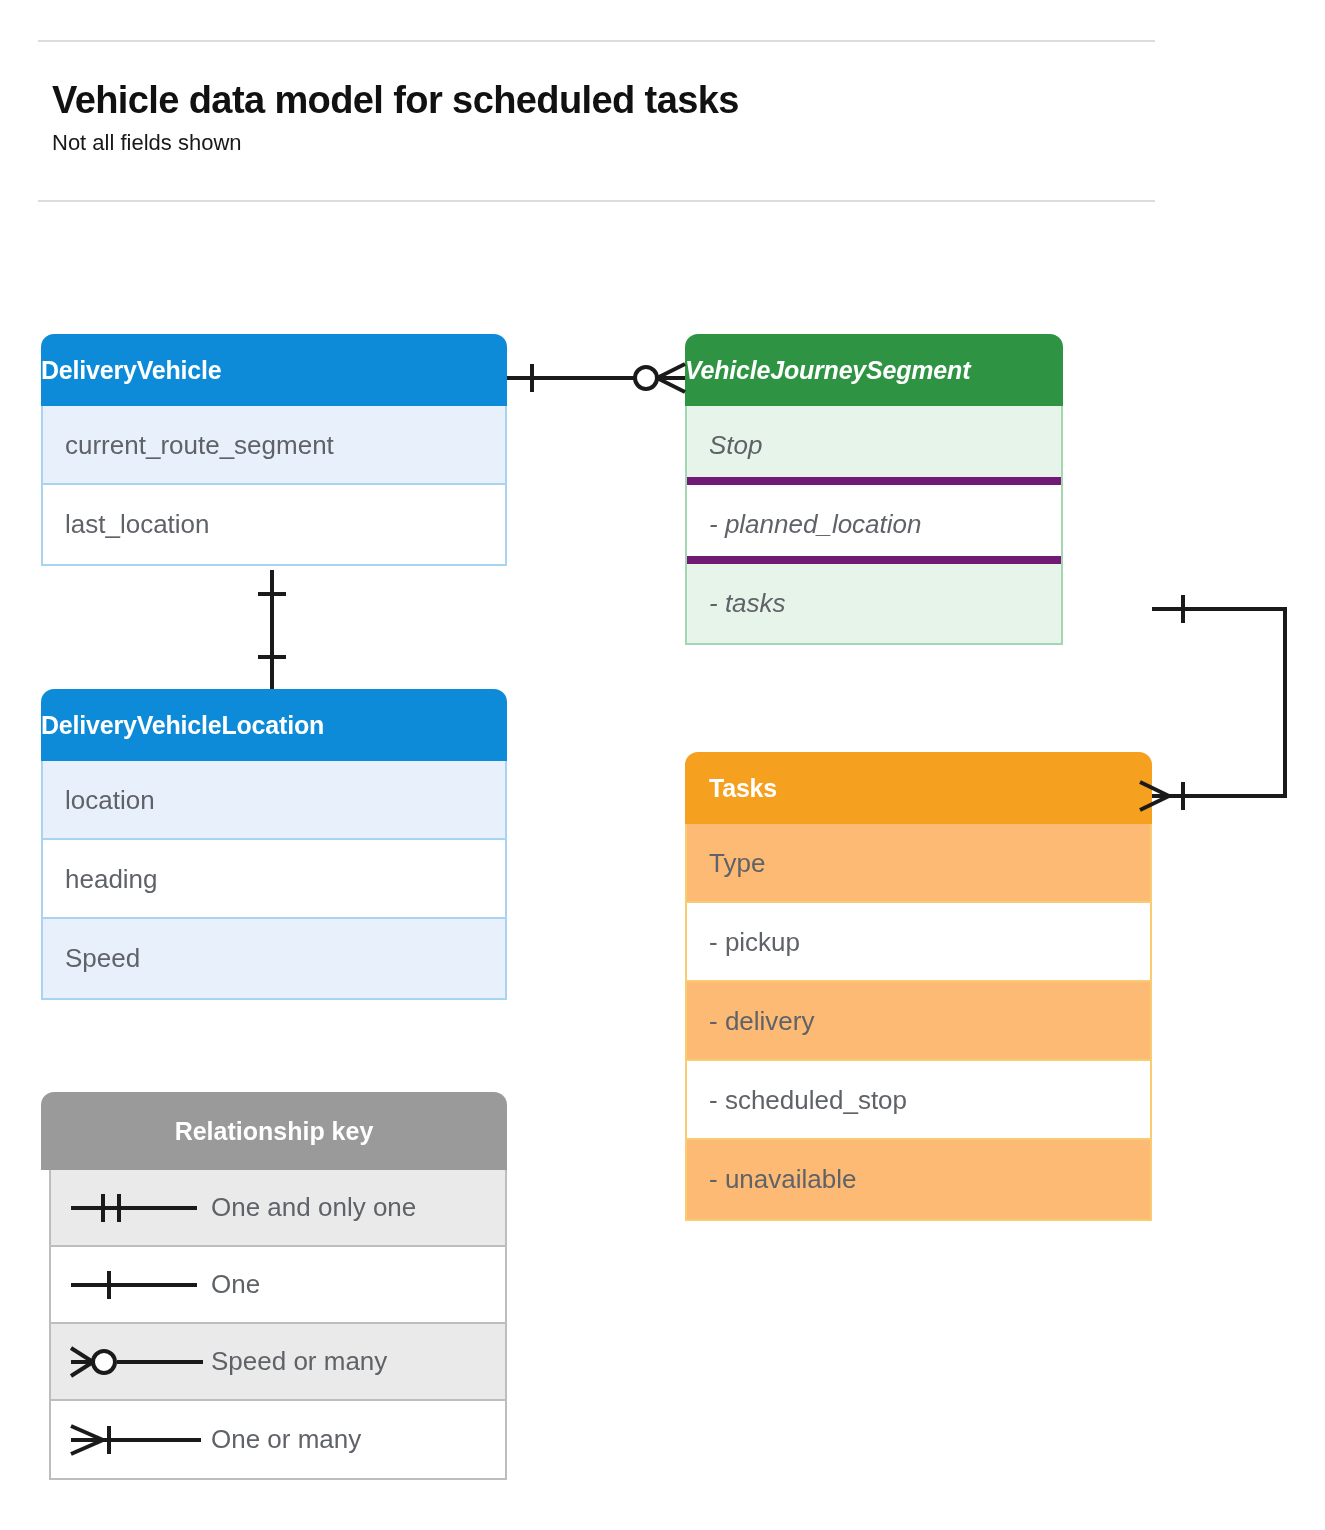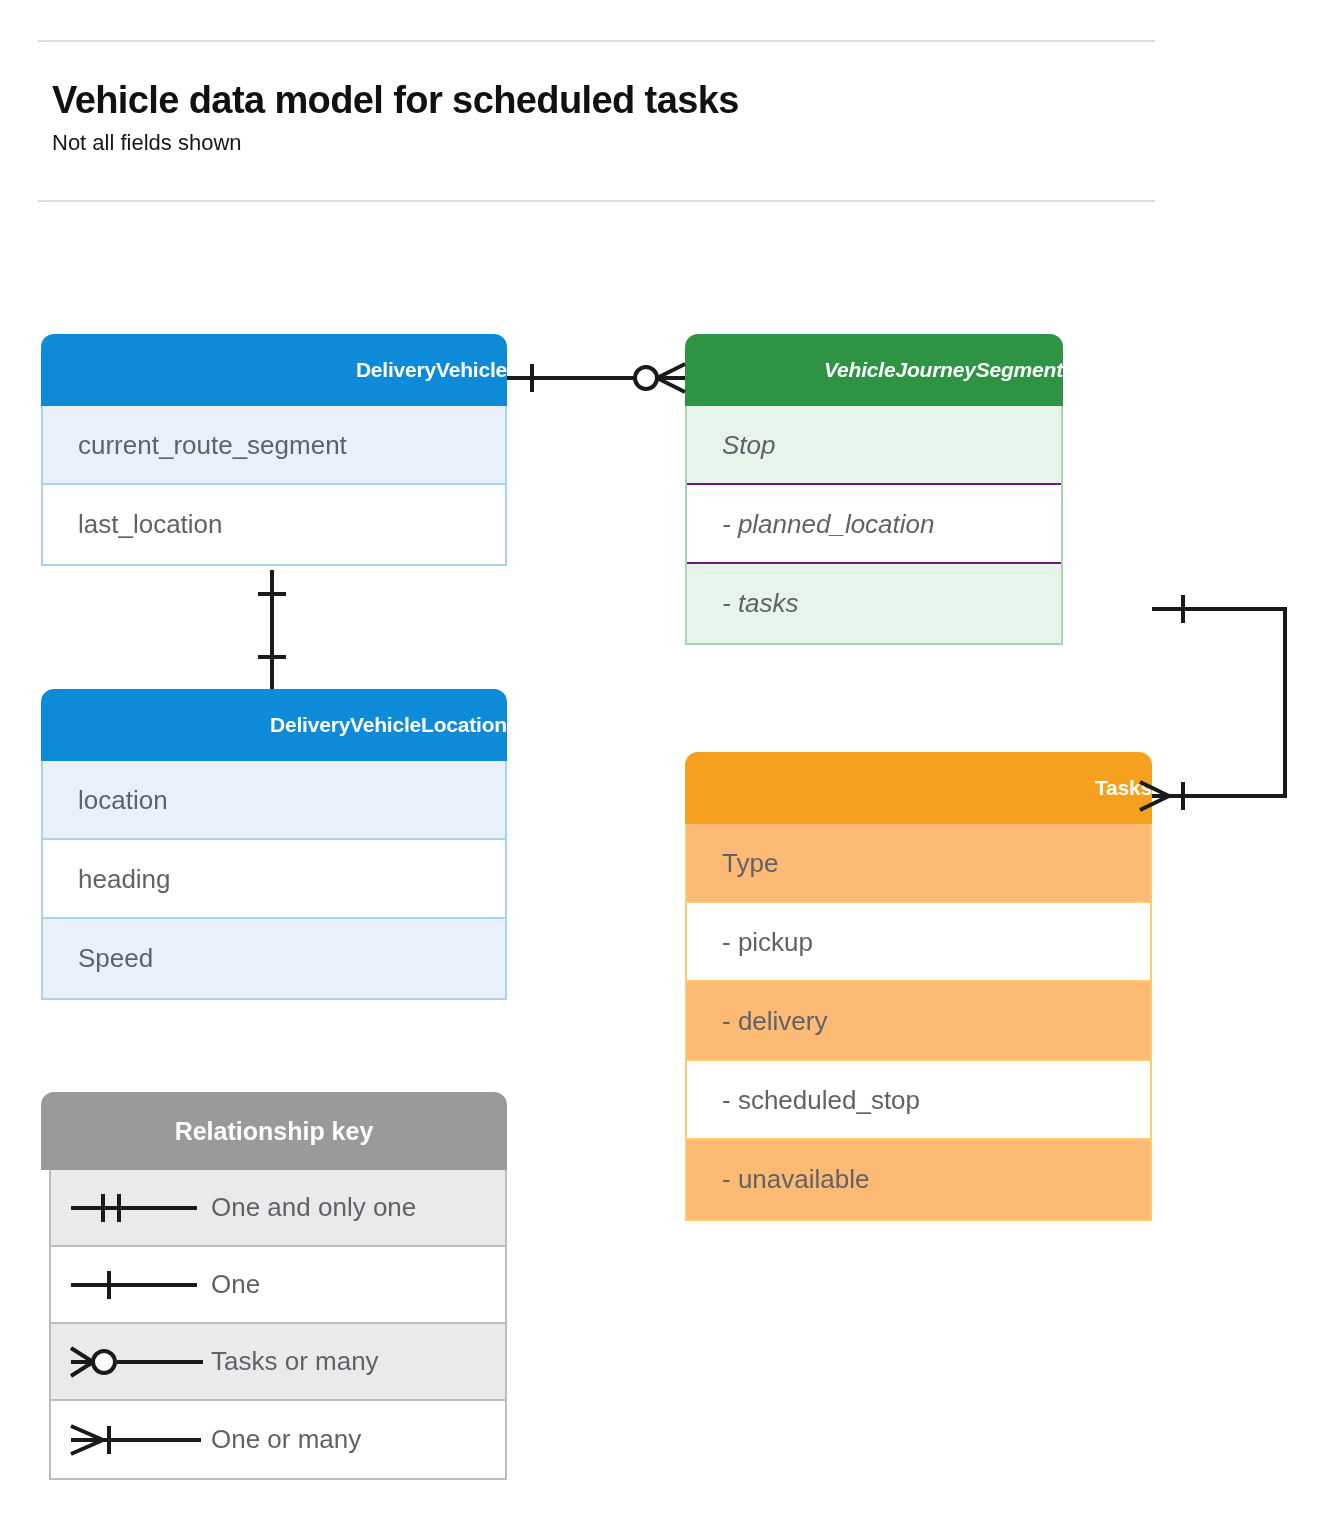--- a/index.html
+++ b/index.html
@@ -47,54 +47,54 @@
 
   
   .entity {
     position: absolute;
     border-radius: 13px;
     box-sizing: border-box;
   }
   .entity-title {
     height: 72px;
     line-height: 72px;
-    text-align: right;
+    text-align: left;
     color: #ffffff;
-    font-size: 21px;
+    font-size: 25px;
     font-weight: bold;
     border-radius: 13px 13px 0 0;
     letter-spacing: -0.2px;
     box-sizing: border-box;
   }
   .entity-rows {
     box-sizing: border-box;
   }
   .entity-row {
     height: 79px;
     line-height: 79px;
     font-size: 26px;
     color: #5f6368;
-    padding-left: 35px;
+    padding-left: 22px;
     box-sizing: border-box;
     white-space: nowrap;
     overflow: hidden;
   }
 
   
   .e-blue .entity-title { background: #0d8bd9; }
   .e-blue .entity-rows { border: 2px solid #a8d4f2; border-top: none; }
   .e-blue .entity-row { border-bottom: 2px solid #a8d4f2; }
   .e-blue .entity-row:last-child { border-bottom: none; }
   .e-blue .entity-row.shade { background: #e8f1fb; }
   .e-blue .entity-row.plain { background: #ffffff; }
 
   
   .e-green .entity-title { background: #2e9444; }
   .e-green .entity-rows { border: 2px solid #a5d6b2; border-top: none; }
-  .e-green .entity-row { border-bottom: 2px solid #701a75; }
+  .e-green .entity-row { border-bottom: 8px solid #701a75; }
   .e-green .entity-row:last-child { border-bottom: none; }
   .e-green .entity-row.shade { background: #e7f4ea; }
   .e-green .entity-row.plain { background: #ffffff; }
 
   
   .e-orange .entity-title { background: #f5a01e; padding-left: 24px; }
   .e-orange .entity-rows { border: 2px solid #fbcb72; border-top: none; }
   .e-orange .entity-row { border-bottom: 2px solid #fbcb72; }
   .e-orange .entity-row:last-child { border-bottom: none; }
   .e-orange .entity-row.shade { background: #fdba74; }
@@ -233,21 +233,21 @@
     <div class="legend-row shade">
       <div class="legend-glyph">
         <svg width="140" height="40" viewBox="0 0 140 40">
           <line x1="48" y1="20" x2="134" y2="20" stroke="#1a1a1a" stroke-width="4"></line>
           <circle cx="35" cy="20" r="11" fill="#ffffff" stroke="#1a1a1a" stroke-width="4"></circle>
           <line x1="24" y1="20" x2="2" y2="6" stroke="#1a1a1a" stroke-width="4"></line>
           <line x1="24" y1="20" x2="2" y2="20" stroke="#1a1a1a" stroke-width="4"></line>
           <line x1="24" y1="20" x2="2" y2="34" stroke="#1a1a1a" stroke-width="4"></line>
         </svg>
       </div>
-      <div class="legend-label">Tasks or many</div>
+      <div class="legend-label">Speed or many</div>
     </div>
 
     <div class="legend-row plain">
       <div class="legend-glyph">
         <svg width="140" height="40" viewBox="0 0 140 40">
           <line x1="2" y1="20" x2="132" y2="20" stroke="#1a1a1a" stroke-width="4"></line>
           <line x1="34" y1="20" x2="2" y2="6" stroke="#1a1a1a" stroke-width="4"></line>
           <line x1="34" y1="20" x2="2" y2="34" stroke="#1a1a1a" stroke-width="4"></line>
           <line x1="40" y1="6" x2="40" y2="34" stroke="#1a1a1a" stroke-width="4"></line>
         </svg>

